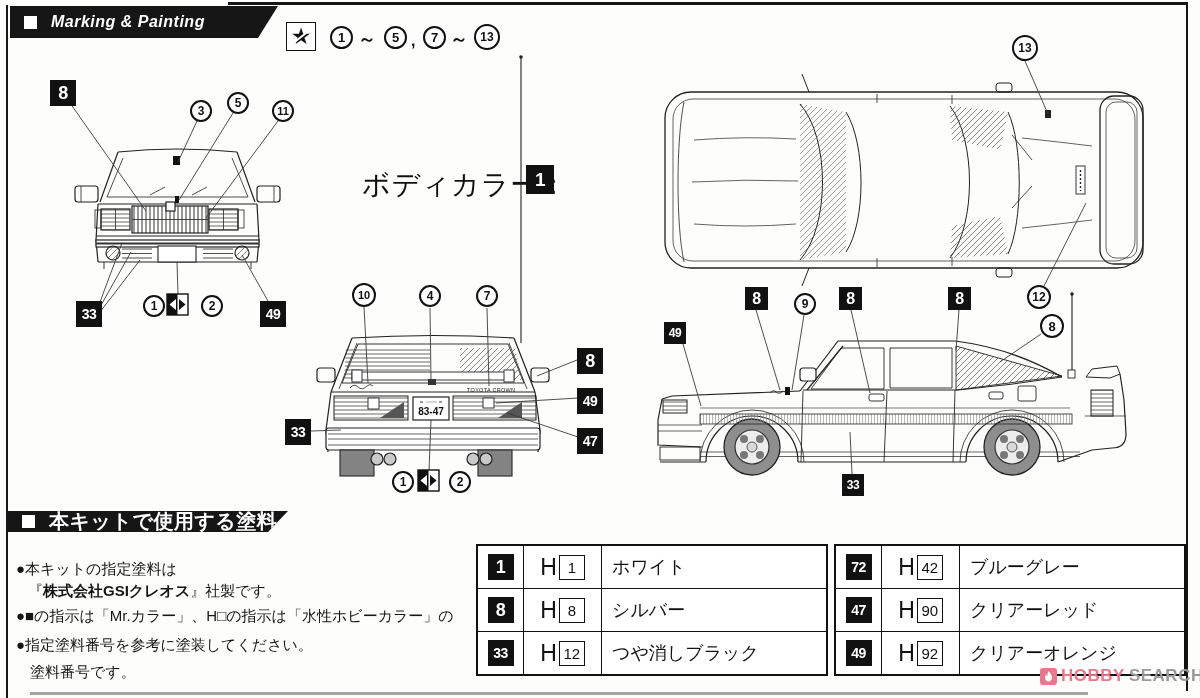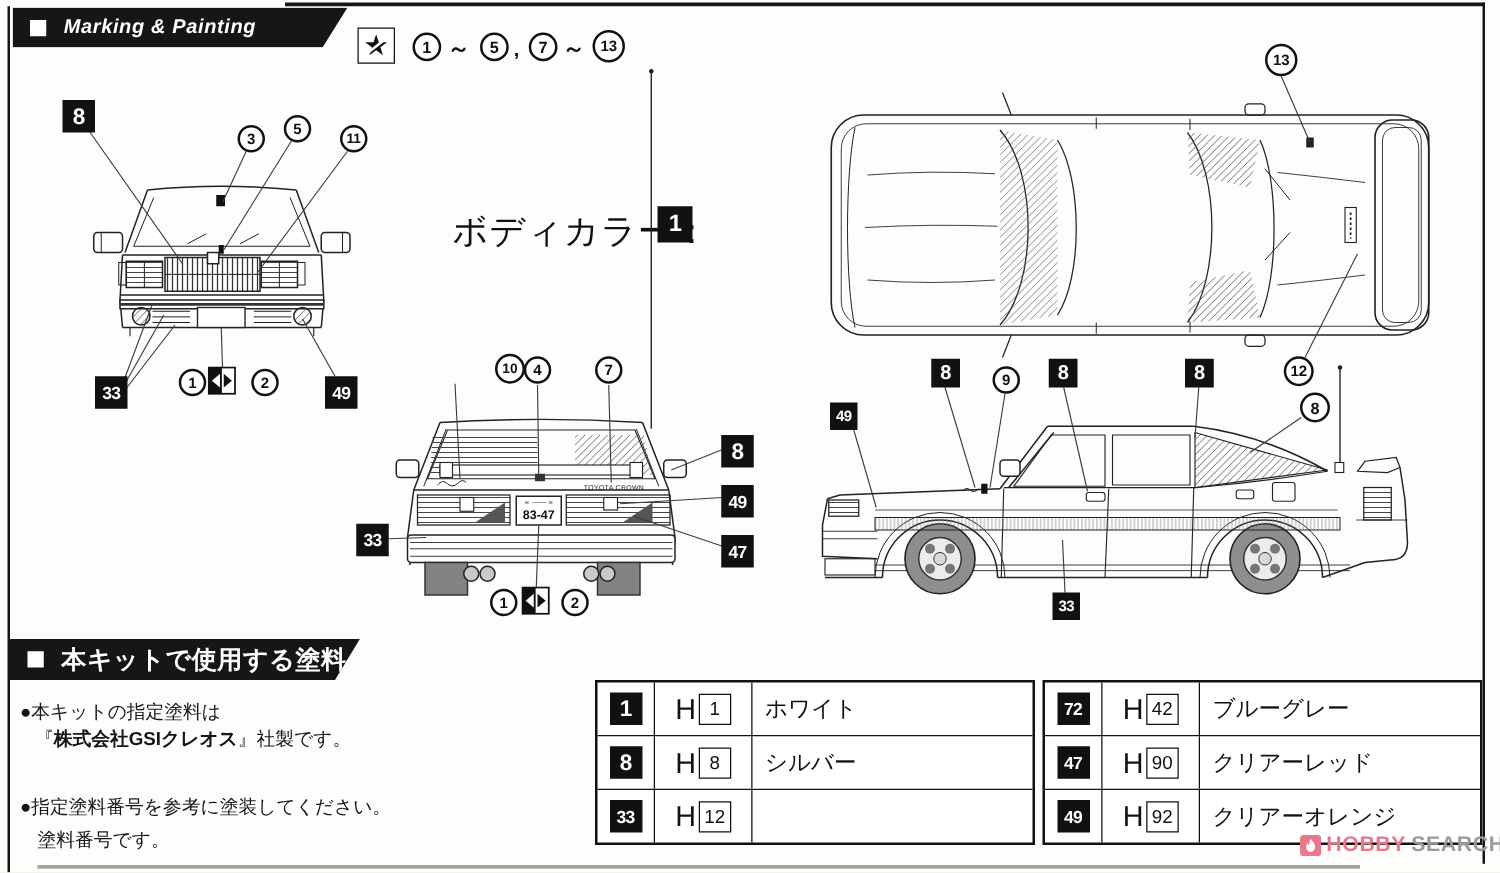--- a/index.html
+++ b/index.html
@@ -308,21 +308,21 @@
   <div class="circ" style="left:143px;top:295px;width:22px;height:22px;font-size:12px;">1</div>
   <svg class="abs" style="left:166px;top:293px;" width="23" height="23" viewBox="0 0 23 23">
     <rect x="1" y="1" width="21" height="21" fill="#fff" stroke="#111" stroke-width="1.4"></rect>
     <rect x="1" y="1" width="10.5" height="21" fill="#111"></rect>
     <polygon points="10,6 3.5,11.5 10,17" fill="#fff"></polygon>
     <polygon points="13,6 19.5,11.5 13,17" fill="#111"></polygon>
   </svg>
   <div class="circ" style="left:201px;top:295px;width:22px;height:22px;font-size:12px;">2</div>
   <div class="sq" style="left:260px;top:301px;width:26px;height:26px;font-size:14px;">49</div>
 
-  <div class="circ" style="left:352px;top:283px;width:24px;height:24px;font-size:11px;margin-left:44px;">10</div>
+  <div class="circ" style="left:352px;top:283px;width:24px;height:24px;font-size:11px;">10</div>
   <div class="circ" style="left:419px;top:285px;width:22px;height:22px;font-size:12px;">4</div>
   <div class="circ" style="left:476px;top:285px;width:22px;height:22px;font-size:12px;">7</div>
   <div class="sq" style="left:577px;top:348px;width:26px;height:26px;font-size:18px;">8</div>
   <div class="sq" style="left:577px;top:388px;width:26px;height:26px;font-size:14px;">49</div>
   <div class="sq" style="left:577px;top:428px;width:26px;height:26px;font-size:14px;">47</div>
   <div class="sq" style="left:285px;top:419px;width:26px;height:26px;font-size:14px;">33</div>
   <div class="circ" style="left:392px;top:471px;width:22px;height:22px;font-size:12px;">1</div>
   <svg class="abs" style="left:417px;top:469px;" width="23" height="23" viewBox="0 0 23 23">
     <rect x="1" y="1" width="21" height="21" fill="#fff" stroke="#111" stroke-width="1.4"></rect>
     <rect x="1" y="1" width="10.5" height="21" fill="#111"></rect>
@@ -335,29 +335,30 @@
   <div class="circ" style="left:1027px;top:285px;width:24px;height:24px;font-size:12px;">12</div>
 
   <div class="sq" style="left:664px;top:322px;width:22px;height:22px;font-size:12px;">49</div>
   <div class="sq" style="left:745px;top:287px;width:23px;height:23px;font-size:16px;">8</div>
   <div class="circ" style="left:794px;top:293px;width:22px;height:22px;font-size:12px;">9</div>
   <div class="sq" style="left:839px;top:287px;width:23px;height:23px;font-size:16px;">8</div>
   <div class="sq" style="left:948px;top:287px;width:23px;height:23px;font-size:16px;">8</div>
   <div class="circ" style="left:1040px;top:314px;width:24px;height:24px;font-size:13px;">8</div>
   <div class="sq" style="left:842px;top:474px;width:22px;height:22px;font-size:12px;">33</div>
 
-  <div class="banner" style="left:8px;top:511px;width:280px;height:33px;">
+  <div class="banner" style="left:8px;top:511px;width:280px;height:21px;">
     <span class="bsq"></span>
     <span class="btxt" style="font-size:20px;">本キットで使用する塗料</span>
   </div>
 
   <div class="note" style="left:16px;top:560px;">●本キットの指定塗料は</div>
   <div class="note" style="left:28px;top:582px;">
     <span>『</span><span style="font-weight:bold;">株式会社GSIクレオス</span><span>』社製です。</span>
   </div>
+  <div class="note" style="left:16px;top:607px;">●■の指示は「Mr.カラー」、H□の指示は「水性ホビーカラー」の</div>
   <div class="note" style="left:30px;top:629px;margin-top:34px;">塗料番号です。</div>
   <div class="note" style="left:16px;top:636px;">●指定塗料番号を参考に塗装してください。</div>
 
   <div class="ptable" style="left:476px;top:544px;">
     <div class="prow">
       <div class="pcell">
           <span class="codechip" style="font-size:18px;">1</span>
         </div>
       <div class="pcell">
           <span class="hletter">H</span>
@@ -376,20 +377,21 @@
       <div class="pcell name">シルバー</div>
     </div>
     <div class="prow">
       <div class="pcell">
           <span class="codechip" style="font-size:14px;">33</span>
         </div>
       <div class="pcell">
           <span class="hletter">H</span>
           <span class="hbox">12</span>
         </div>
+      <div class="pcell name">つや消しブラック</div>
     </div>
   </div>
 
   <div class="ptable" style="left:834px;top:544px;">
     <div class="prow">
       <div class="pcell">
           <span class="codechip" style="font-size:14px;">72</span>
         </div>
       <div class="pcell">
           <span class="hletter">H</span>

